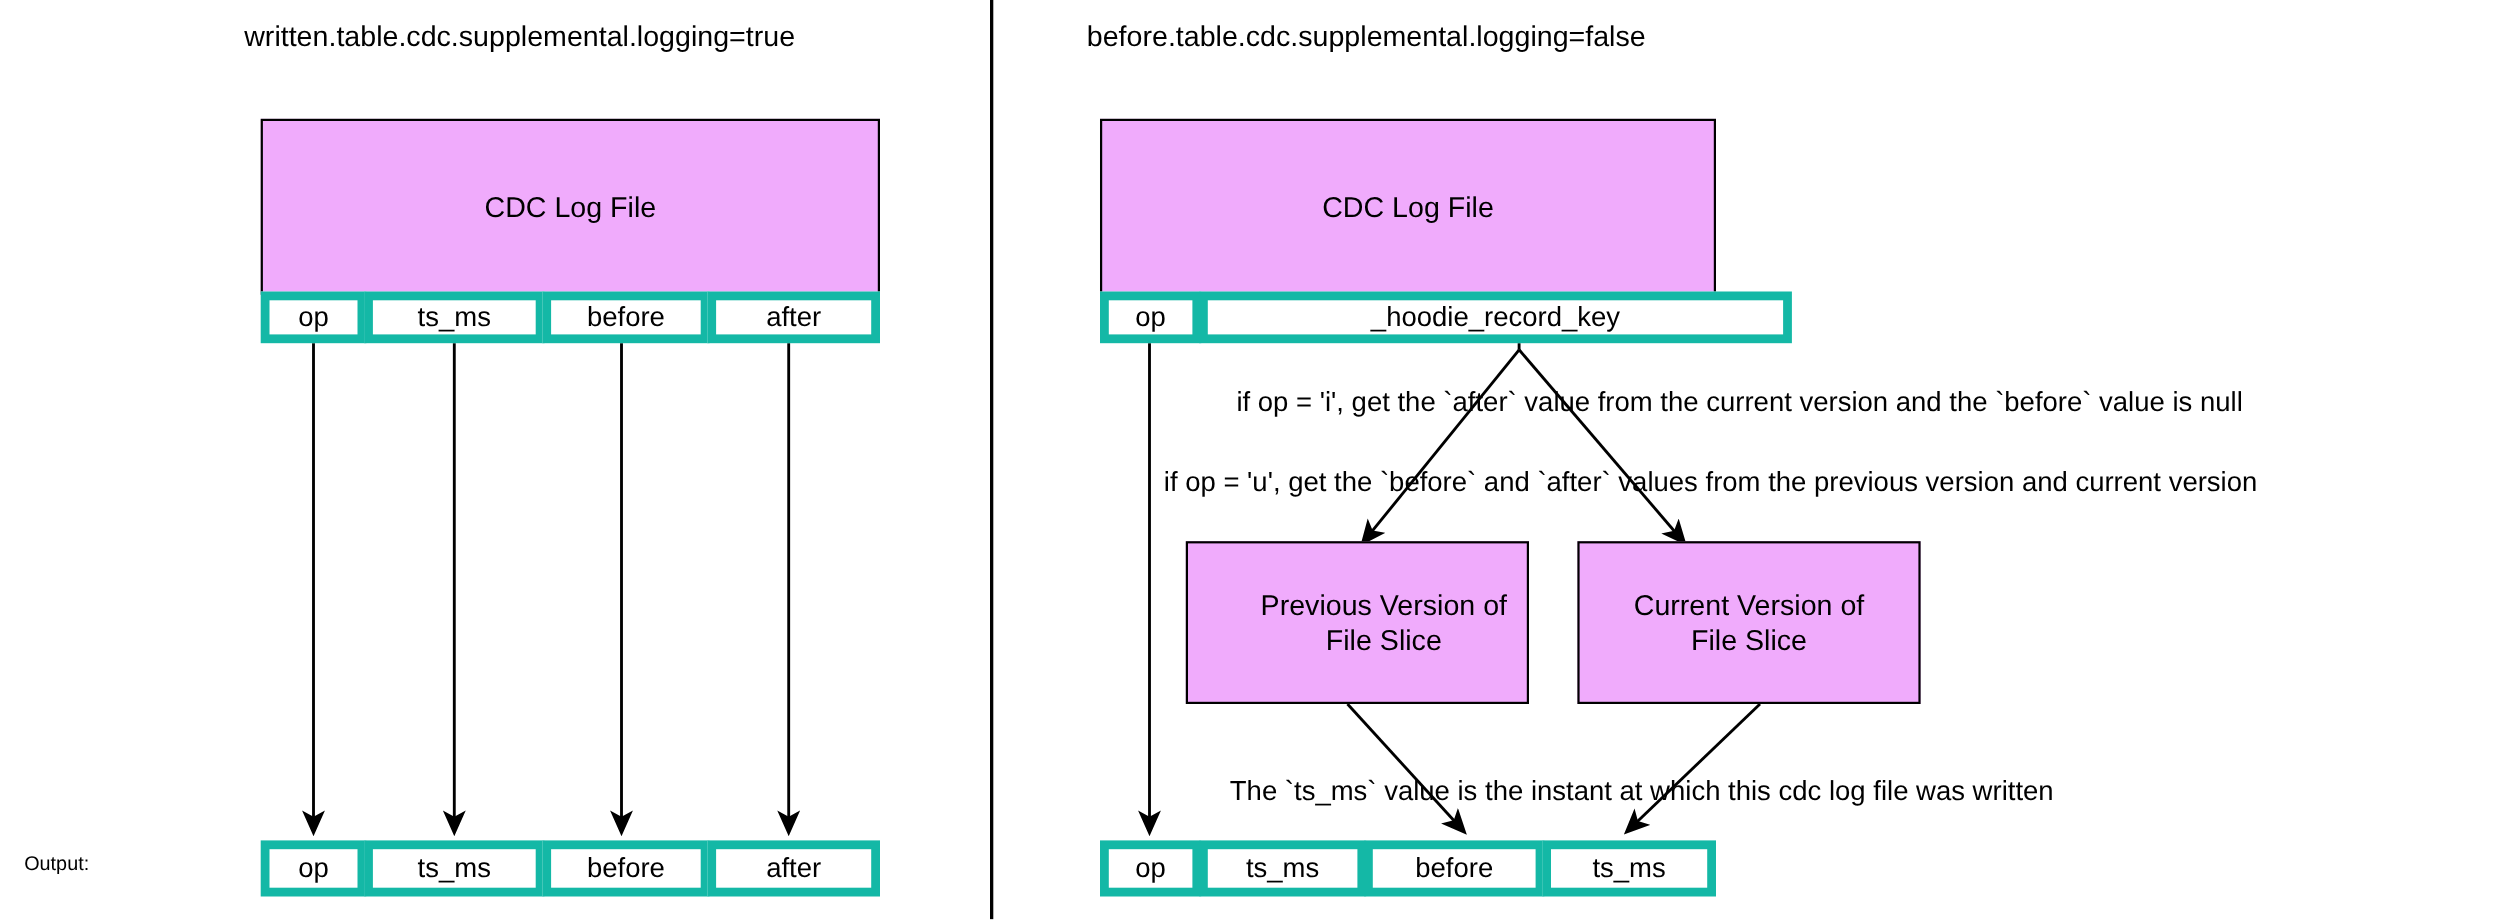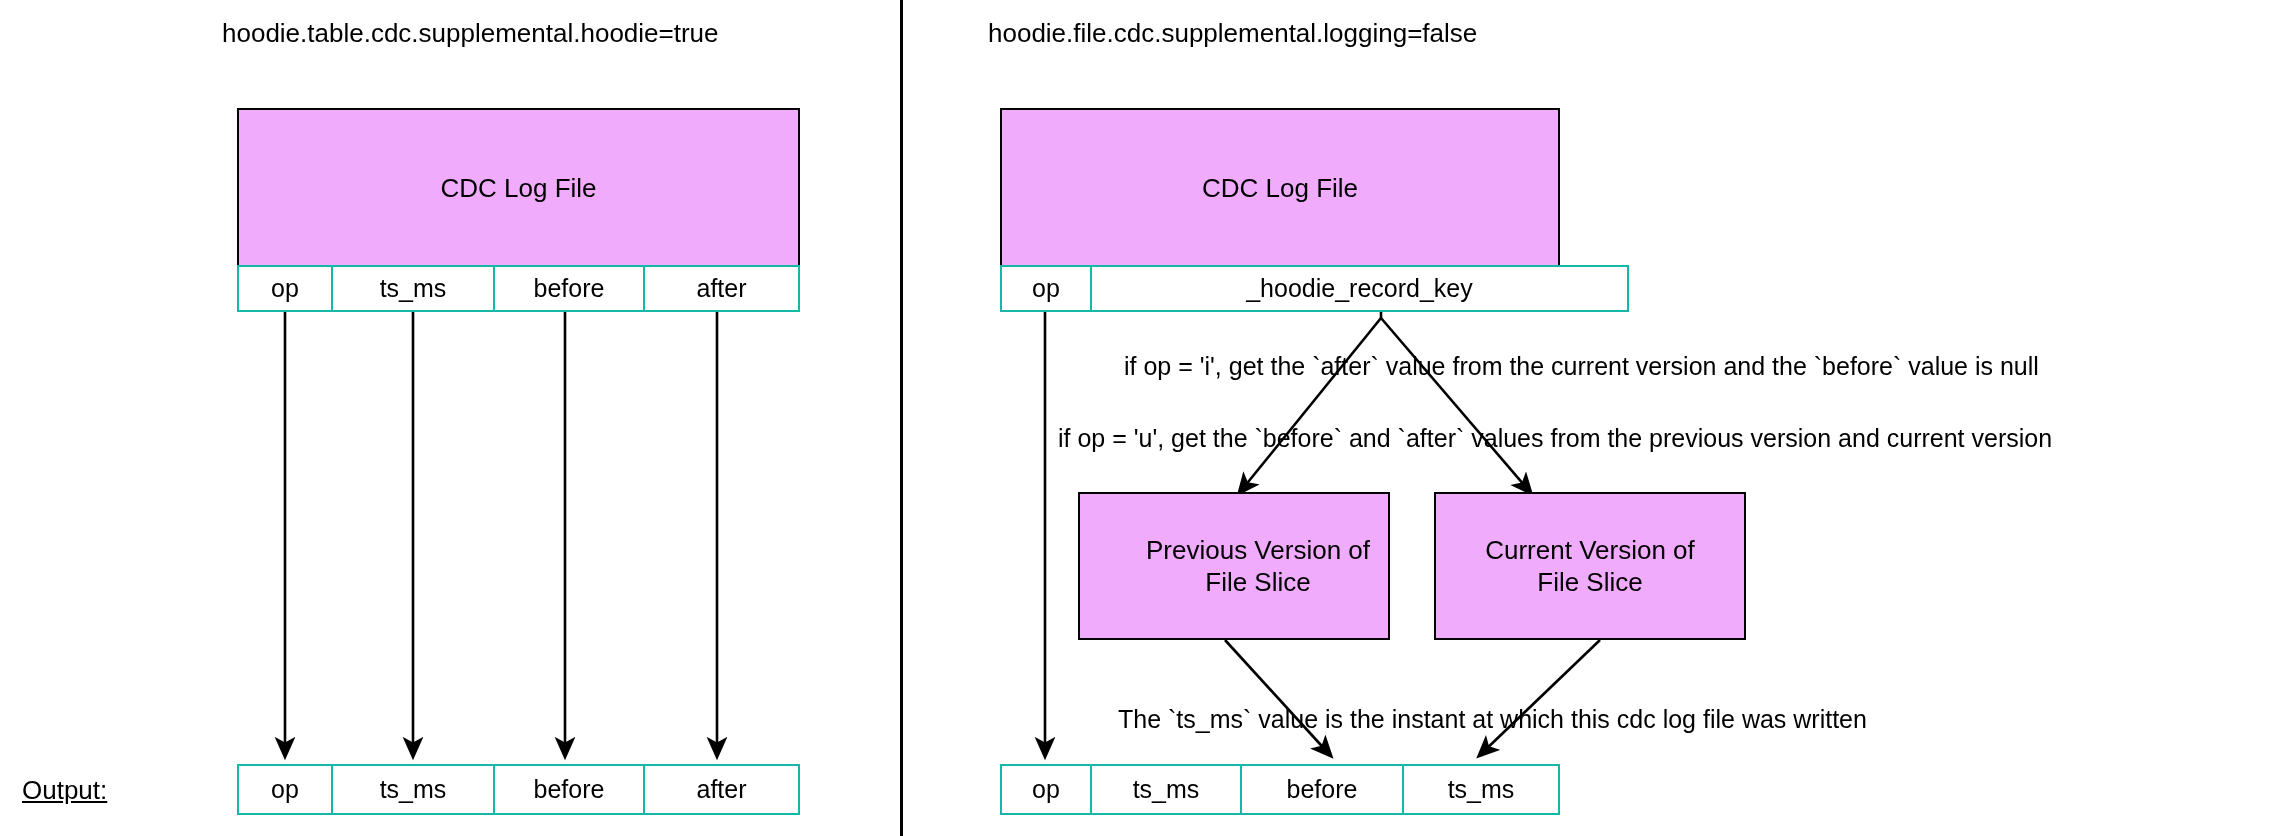--- a/index.html
+++ b/index.html
@@ -45,41 +45,40 @@
     display: flex;
     align-items: center;
     justify-content: center;
     text-align: center;
     font-size: 26px;
     line-height: 1.25;
     color: #000;
   }
   .cell {
     position: absolute;
-    border: 2px solid #14b8a6;
+    border: 8px solid #14b8a6;
     box-sizing: border-box;
     background: #ffffff;
     display: flex;
     align-items: center;
     justify-content: center;
     font-size: 25px;
     color: #000;
   }
   .note {
     position: absolute;
     font-size: 25px;
     white-space: nowrap;
     color: #000;
   }
   .out-label {
     position: absolute;
-    font-size: 26px;
+    font-size: 18px;
     white-space: nowrap;
     color: #000;
-    text-decoration: underline;
   }
 </style>
 </head>
 <body>
 
 <div id="canvas">
 
   <svg class="layer" viewBox="0 0 2278 836">
     <defs>
       <marker id="arrowhead" markerWidth="10" markerHeight="10" refX="7" refY="4" orient="auto" markerUnits="strokeWidth">
@@ -105,22 +104,22 @@
     </g>
 
     <g stroke="#000000" stroke-width="2.6" fill="none">
       <line x1="1225" y1="640" x2="1330" y2="755" marker-end="url(#arrowhead)"></line>
       <line x1="1600" y1="640" x2="1480" y2="755" marker-end="url(#arrowhead)"></line>
     </g>
   </svg>
 
   <div class="divider" style="left:900px; top:0px; height:836px;"></div>
 
-  <div class="panel-title" style="left:222px; top:18px;">hoodie.table.cdc.supplemental.hoodie=true</div>
-  <div class="panel-title" style="left:988px; top:18px;">hoodie.file.cdc.supplemental.logging=false</div>
+  <div class="panel-title" style="left:222px; top:18px;">written.table.cdc.supplemental.logging=true</div>
+  <div class="panel-title" style="left:988px; top:18px;">before.table.cdc.supplemental.logging=false</div>
 
   <div class="box" style="left:237px; top:108px; width:563px; height:160px;">CDC Log File</div>
 
   <div class="cell" style="left:237px; top:265px; width:96px; height:47px;">op</div>
   <div class="cell" style="left:331px; top:265px; width:164px; height:47px;">ts_ms</div>
   <div class="cell" style="left:493px; top:265px; width:152px; height:47px;">before</div>
   <div class="cell" style="left:643px; top:265px; width:157px; height:47px;">after</div>
 
   <div class="out-label" style="left:22px; top:775px;">Output:</div>
 

